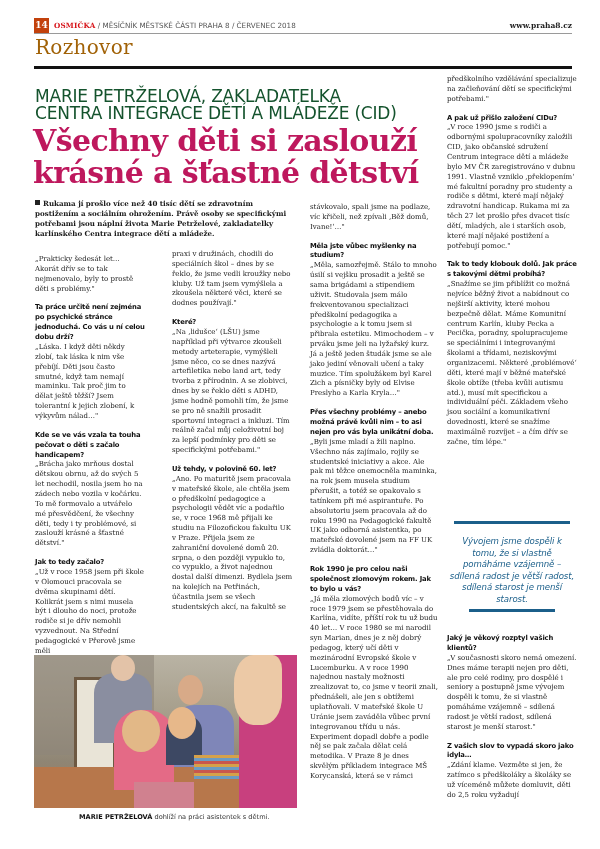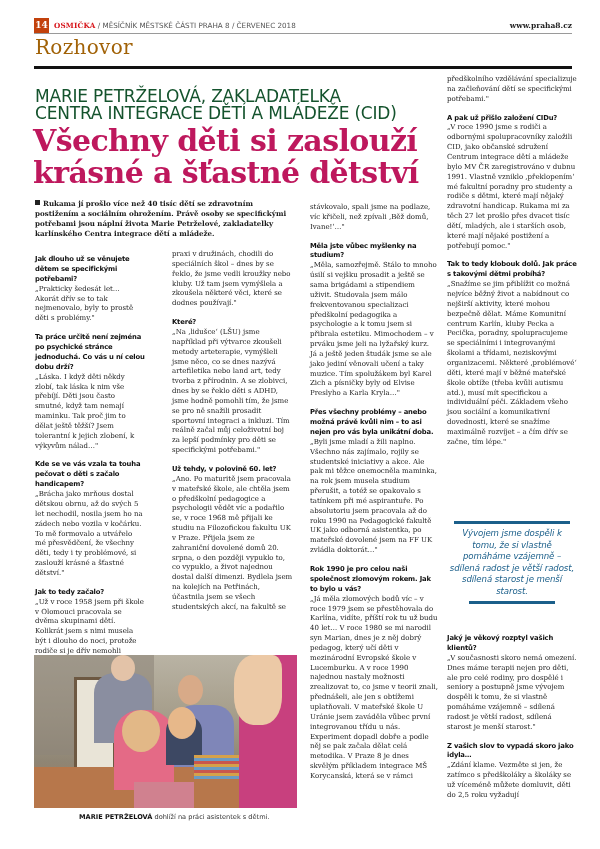--- a/index.html
+++ b/index.html
@@ -52,21 +52,21 @@
   .photo .books { position: absolute; left: 160px; top: 100px; width: 50px; height: 24px; background: repeating-linear-gradient(180deg,#d6a14a 0 3px,#6c9bc2 3px 6px,#c9574d 6px 9px); }
 
   .caption { position: absolute; left: 35px; top: 813px; font-family: "DejaVu Sans", sans-serif; font-size: 6.6px; color: #333; white-space: nowrap; margin-left: 44px; }
   .caption .cn { font-weight: bold; color: #111; }
 
   .pullquote { position: absolute; left: 449px; top: 521px; width: 126px; }
   .pq-rule { height: 3px; background: #1b5f8a; margin: 0 auto; }
   .pq-rule.top { width: 116px; }
   .pq-rule.bottom { width: 86px; }
   .pq-text { font-family: "DejaVu Sans", sans-serif; font-style: italic; font-size: 8.6px; line-height: 11.6px; color: #1b5f8a;
-    text-align: center; padding: 4px 0 3px; letter-spacing: -0.1px; }
+    text-align: center; padding: 12px 0 3px; letter-spacing: -0.1px; }
 </style>
 </head>
 <body>
 
 <div class="topbar">
   <div class="page-num">14</div>
   <div class="pub">
     <span class="brand">OSMIČKA</span>
     <span class="sep">/ MĚSÍČNÍK MĚSTSKÉ ČÁSTI PRAHA 8 / ČERVENEC 2018</span>
   </div>
@@ -80,21 +80,20 @@
   <div>MARIE PETRŽELOVÁ, ZAKLADATELKA</div>
   <div>CENTRA INTEGRACE DĚTÍ A MLÁDEŽE (CID)</div>
 </div>
 <h1 class="headline">
   <div>Všechny děti si zaslouží</div>
   <div>krásné a šťastné dětství</div>
 </h1>
 <p class="lead"><span class="sq"></span><span>Rukama jí prošlo více než 40 tisíc dětí se zdravotním postižením a sociálním ohrožením. Právě osoby se specifickými potřebami jsou náplní života Marie Petrželové, zakladatelky karlínského Centra integrace dětí a mládeže.</span></p>
 
 <div class="col col1">
-    <div class="q">Jak dlouho už se věnujete dětem se specifickými potřebami?</div>
     <div class="a">„Prakticky šedesát let… Akorát dřív se to tak nejmenovalo, byly to prostě děti s problémy."</div>
     <div class="q">Ta práce určitě není zejména po psychické stránce jednoduchá. Co vás u ní celou dobu drží?</div>
     <div class="a">„Láska. I když děti někdy zlobí, tak láska k nim vše přebíjí. Děti jsou často smutné, když tam nemají maminku. Tak proč jim to dělat ještě těžší? Jsem tolerantní k jejich zlobení, k výkyvům nálad…"</div>
     <div class="q">Kde se ve vás vzala ta touha pečovat o děti s začalo handicapem?</div>
     <div class="a">„Brácha jako mrňous dostal dětskou obrnu, až do svých 5 let nechodil, nosila jsem ho na zádech nebo vozila v kočárku. To mě formovalo a utvářelo mé přesvědčení, že všechny děti, tedy i ty problémové, si zaslouží krásné a šťastné dětství."</div>
     <div class="q">Jak to tedy začalo?</div>
     <div class="a">„Už v roce 1958 jsem při škole v Olomouci pracovala se dvěma skupinami dětí. Kolikrát jsem s nimi musela být i dlouho do noci, protože rodiče si je dřív nemohli vyzvednout. Na Střední pedagogické v Přerově jsme měli</div>
   </div>
 <div class="col col2">
     <div class="a">praxi v družinách, chodili do speciálních škol – dnes by se řeklo, že jsme vedli kroužky nebo kluby. Už tam jsem vymýšlela a zkoušela některé věci, které se dodnes používají."</div>

